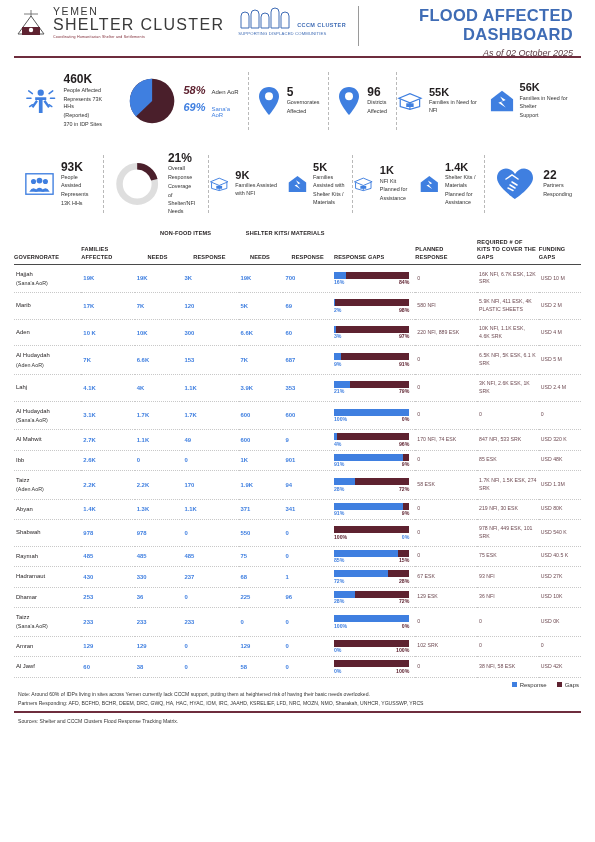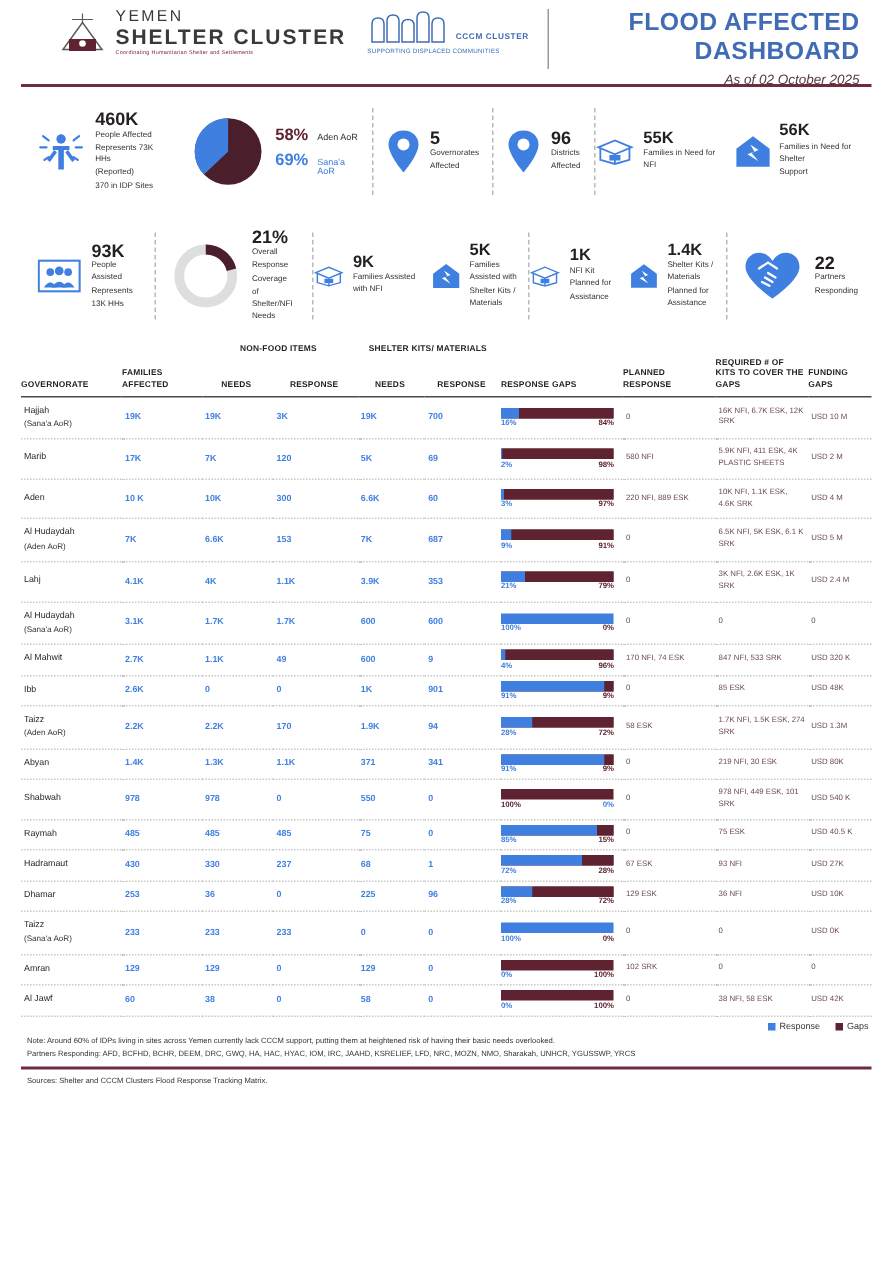--- a/index.html
+++ b/index.html
@@ -6,27 +6,27 @@
   body {
     width:595px; height:842px;
     font-family:"Liberation Sans", sans-serif;
     background:#ffffff;
     color:#231f20;
     overflow:hidden;
   }
   .page { position:relative; width:595px; height:842px; padding:0; }
 
   
-  .header { display:flex; align-items:flex-start; padding:6px 14px 0 14px; height:52px;margin-left:24px; }
+  .header { display:flex; align-items:flex-start; padding:6px 14px 0 14px; height:52px; }
   .logos { display:flex; align-items:flex-start; gap:10px; flex:0 0 auto; }
   .logo-shelter { display:flex; align-items:center; gap:5px; }
   .logo-shelter .mark { width:34px; height:30px; position:relative; }
   .logo-shelter .txt { line-height:1.05; }
   .logo-shelter .l1 { font-size:10.5px; letter-spacing:1.6px; color:#3a3a3a; font-weight:400;}
-  .logo-shelter .l2 { font-size:14px; letter-spacing:1.3px; color:#3a3a3a; font-weight:bold;}
+  .logo-shelter .l2 { font-size:16px; letter-spacing:1.3px; color:#3a3a3a; font-weight:normal;}
   .logo-tag { font-size:3.6px; letter-spacing:.2px; color:#7b2430; margin-top:2px; white-space:nowrap;}
   .logo-ccm { display:flex; flex-direction:column; justify-content:flex-start; margin-left:4px;}
   .logo-ccm .ccmrow { display:flex; align-items:flex-end; gap:3px;}
   .logo-ccm .ccmtxt { font-size:5.5px; color:#3f6cb5; letter-spacing:.4px; font-weight:bold; margin-bottom:2px;}
   .logo-ccm .ccmsub { font-size:4.2px; color:#3f6cb5; letter-spacing:.15px; margin-top:1px; white-space:nowrap;}
   .vdivide { width:1px; background:#9a9a9a; height:40px; margin:0 12px; }
   .title-wrap { flex:1; text-align:right; padding-right:8px; }
   .dash-title { color:#3f6cb5; font-size:16.5px; font-weight:bold; letter-spacing:.3px; }
   .dash-date { font-size:9px; font-style:italic; color:#5a3a42; margin-top:4px; }
   .headrule { height:2px; background:#6e2d3d; margin:4px 14px 0 14px; }
@@ -37,21 +37,21 @@
   .kf-band.second { height:84px; }
   .kf-cell { display:flex; align-items:center; gap:7px; padding:0 9px; height:64px; }
   .kf-sep { width:0; border-left:1px dashed #b9b9b9; height:58px; }
   .big { font-size:12px; font-weight:bold; color:#231f20; line-height:1.05;}
   .sub { font-size:5.4px; color:#333; line-height:1.45; margin-top:1px;}
   .kf-stack { display:flex; flex-direction:row; gap:7px; }
   .kf-mini { display:flex; align-items:center; gap:6px;}
   .kf-mini .big { font-size:11px;}
   .pct-rows { display:flex; flex-direction:column; gap:5px; }
   .pct-row { display:flex; align-items:baseline; gap:6px;}
-  .pct-v { font-size:11px; font-weight:bold; }
+  .pct-v { font-size:11px; font-weight:bold;font-style:italic; }
   .pct-v.dark { color:#5e2230; }
   .pct-v.blue { color:#3f7fe0; }
   .pct-l { font-size:6px; color:#333; }
   .pct-l.blue { color:#3f7fe0; }
 
   svg { display:block; }
 
   
   .tbl { margin:6px 14px 0 14px; }
   table { width:100%; border-collapse:collapse; table-layout:fixed;}

